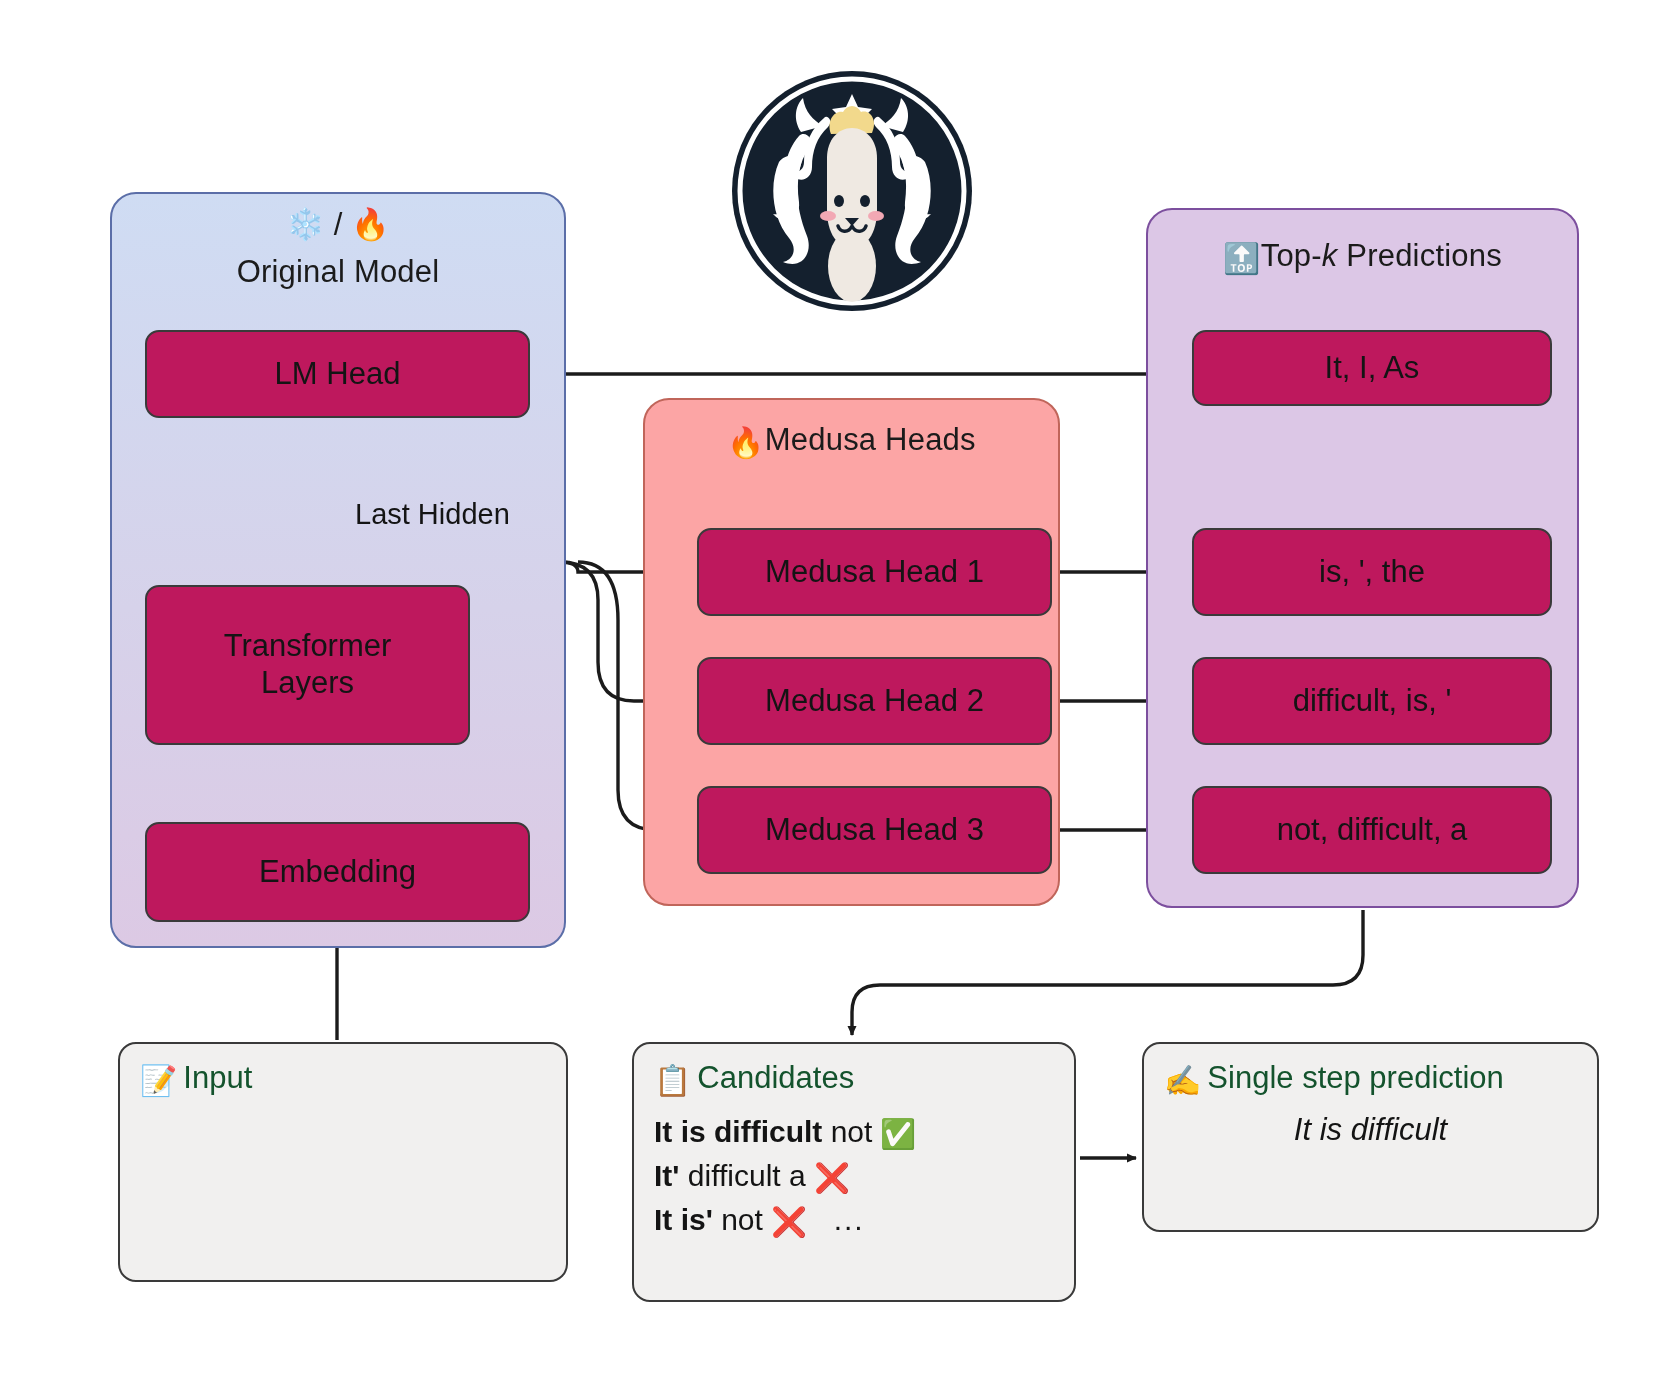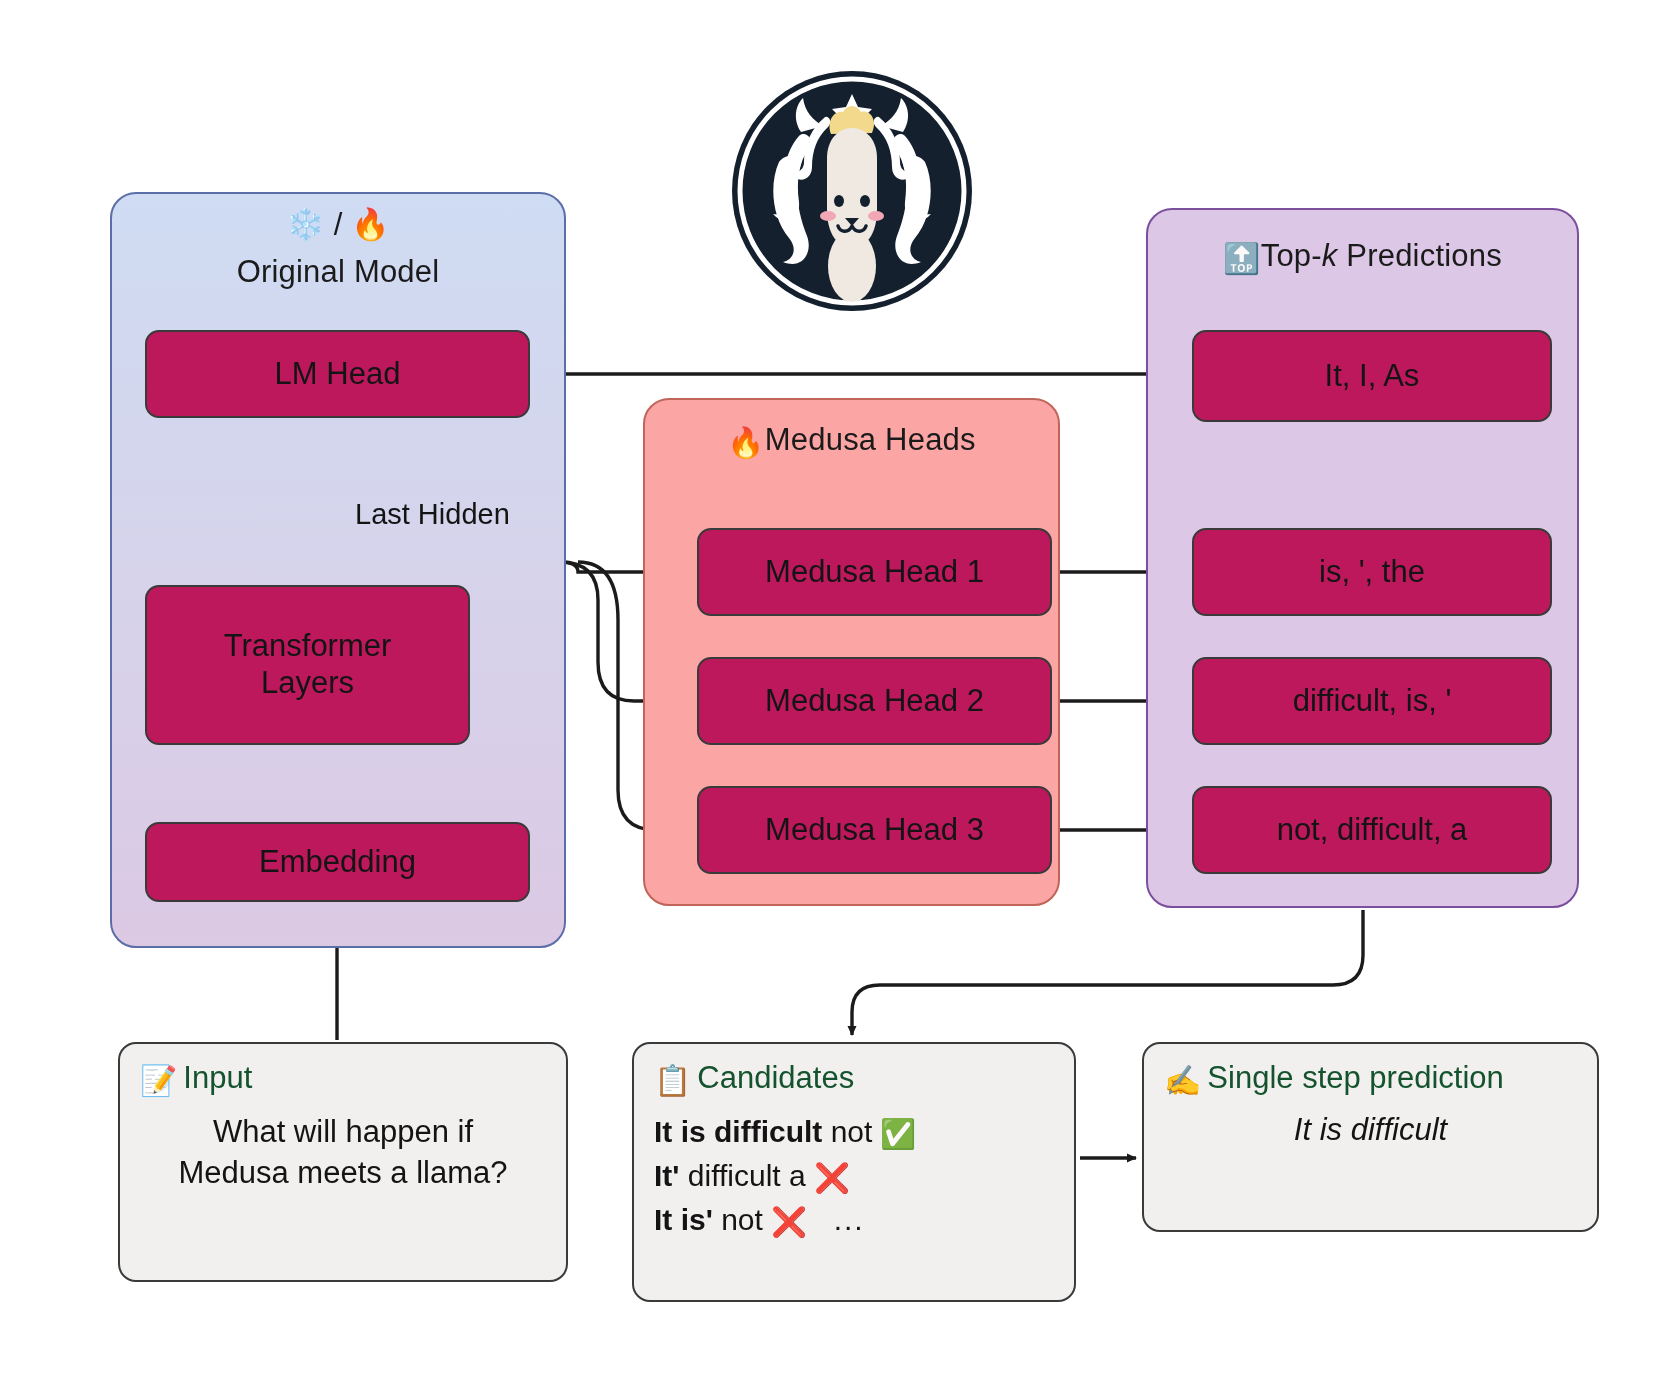--- a/index.html
+++ b/index.html
@@ -97,27 +97,27 @@
     justify-content: center;
     text-align: center;
     font-size: 31px;
     color: #141414;
     line-height: 1.18;
     padding: 4px 10px;
   }
 
   #node-lmhead      { left: 145px;  top: 330px;  width: 385px; height: 88px; }
   #node-transformer { left: 145px;  top: 585px;  width: 325px; height: 160px; }
-  #node-embedding   { left: 145px;  top: 822px;  width: 385px; height: 80px; }
+  #node-embedding   { left: 145px;  top: 822px;  width: 385px; height: 100px; }
 
   #node-head1 { left: 697px; top: 528px; width: 355px; height: 88px; }
   #node-head2 { left: 697px; top: 657px; width: 355px; height: 88px; }
   #node-head3 { left: 697px; top: 786px; width: 355px; height: 88px; }
 
-  #node-pred0 { left: 1192px; top: 330px; width: 360px; height: 92px; }
+  #node-pred0 { left: 1192px; top: 330px; width: 360px; height: 76px; }
   #node-pred1 { left: 1192px; top: 528px; width: 360px; height: 88px; }
   #node-pred2 { left: 1192px; top: 657px; width: 360px; height: 88px; }
   #node-pred3 { left: 1192px; top: 786px; width: 360px; height: 88px; }
 
   
   .bottom-box {
     position: absolute;
     box-sizing: border-box;
     background: #f1f0ef;
     border: 2px solid #3a3a3a;
@@ -286,22 +286,20 @@
 
   <div class="node" id="node-pred0">It, I, As</div>
   <div class="node" id="node-pred1">is, ', the</div>
   <div class="node" id="node-pred2">difficult, is, '</div>
   <div class="node" id="node-pred3">not, difficult, a</div>
 
   <div class="bottom-box" id="box-input">
     <div class="box-head">
       <span class="emoji">📝</span><span>Input</span>
     </div>
-    <div class="input-text" style="white-space:pre-line">What will happen if
-Medusa meets a llama?</div>
   </div>
 
   <div class="bottom-box" id="box-candidates">
     <div class="box-head">
       <span class="emoji">📋</span><span>Candidates</span>
     </div>
     <div class="cand-list">
       <div class="cand-row">
         <b>It is difficult</b><span> not</span>
         <span class="mark-ok">✅</span>

